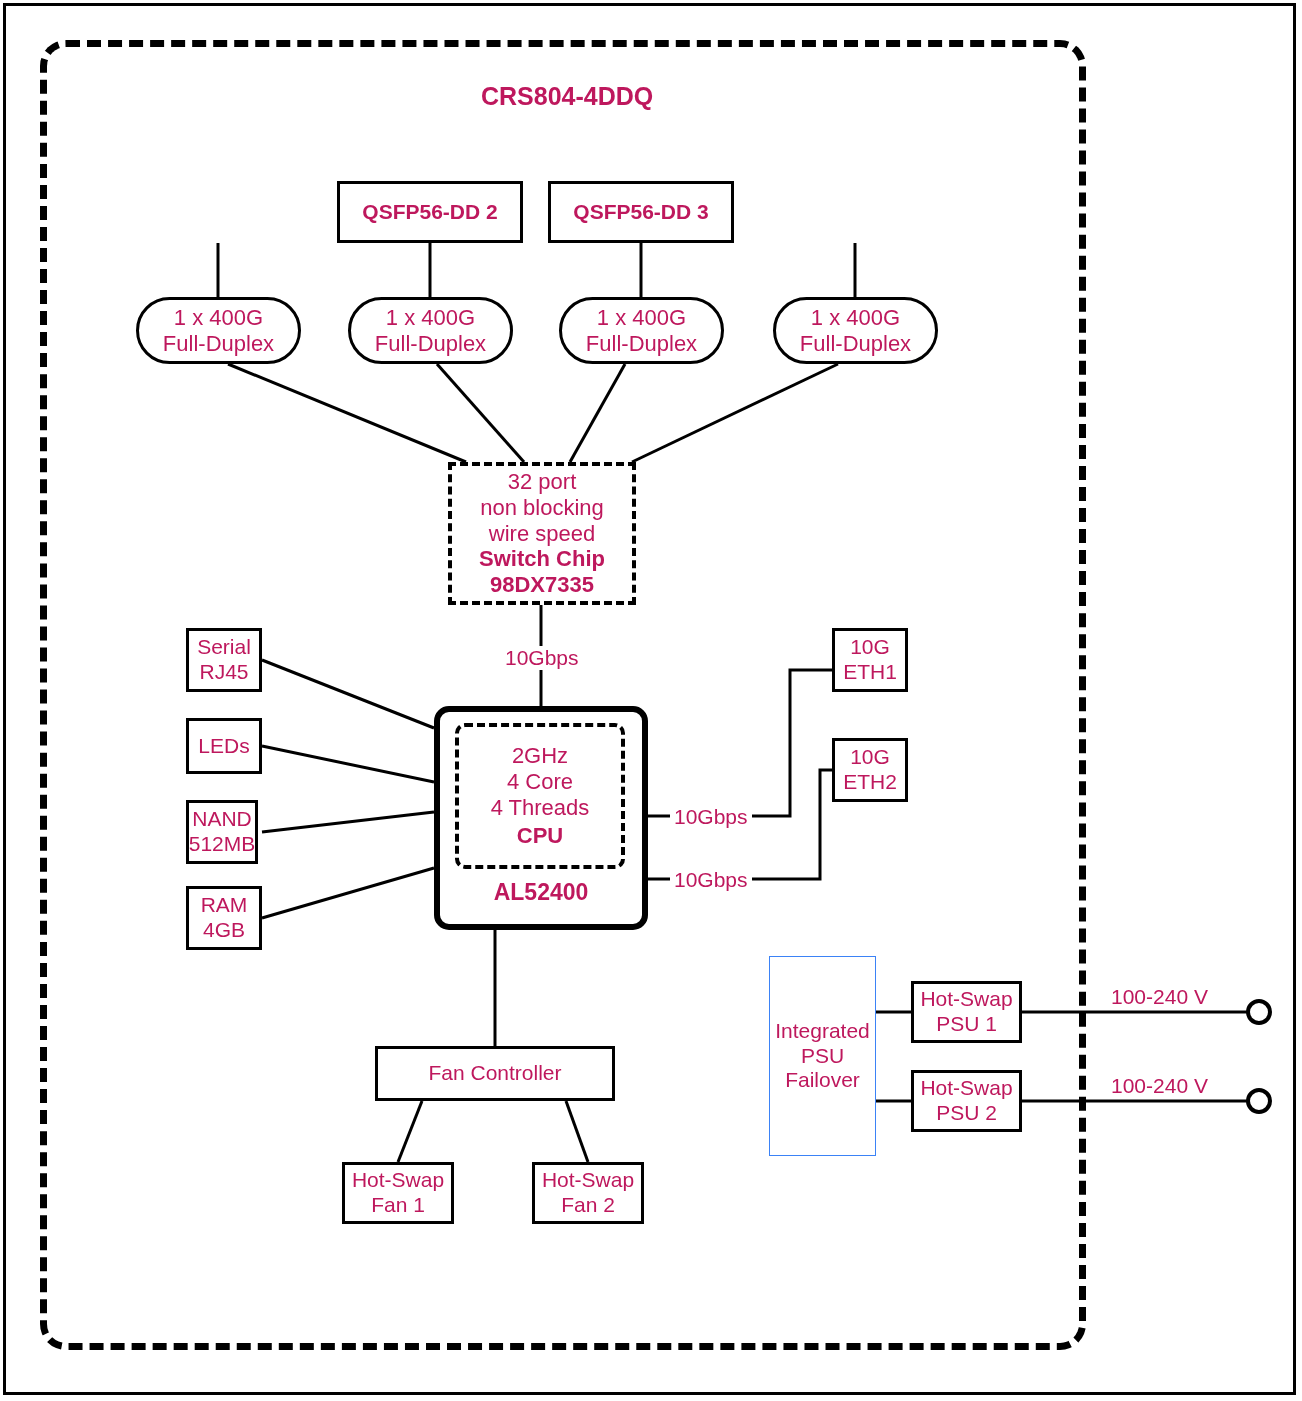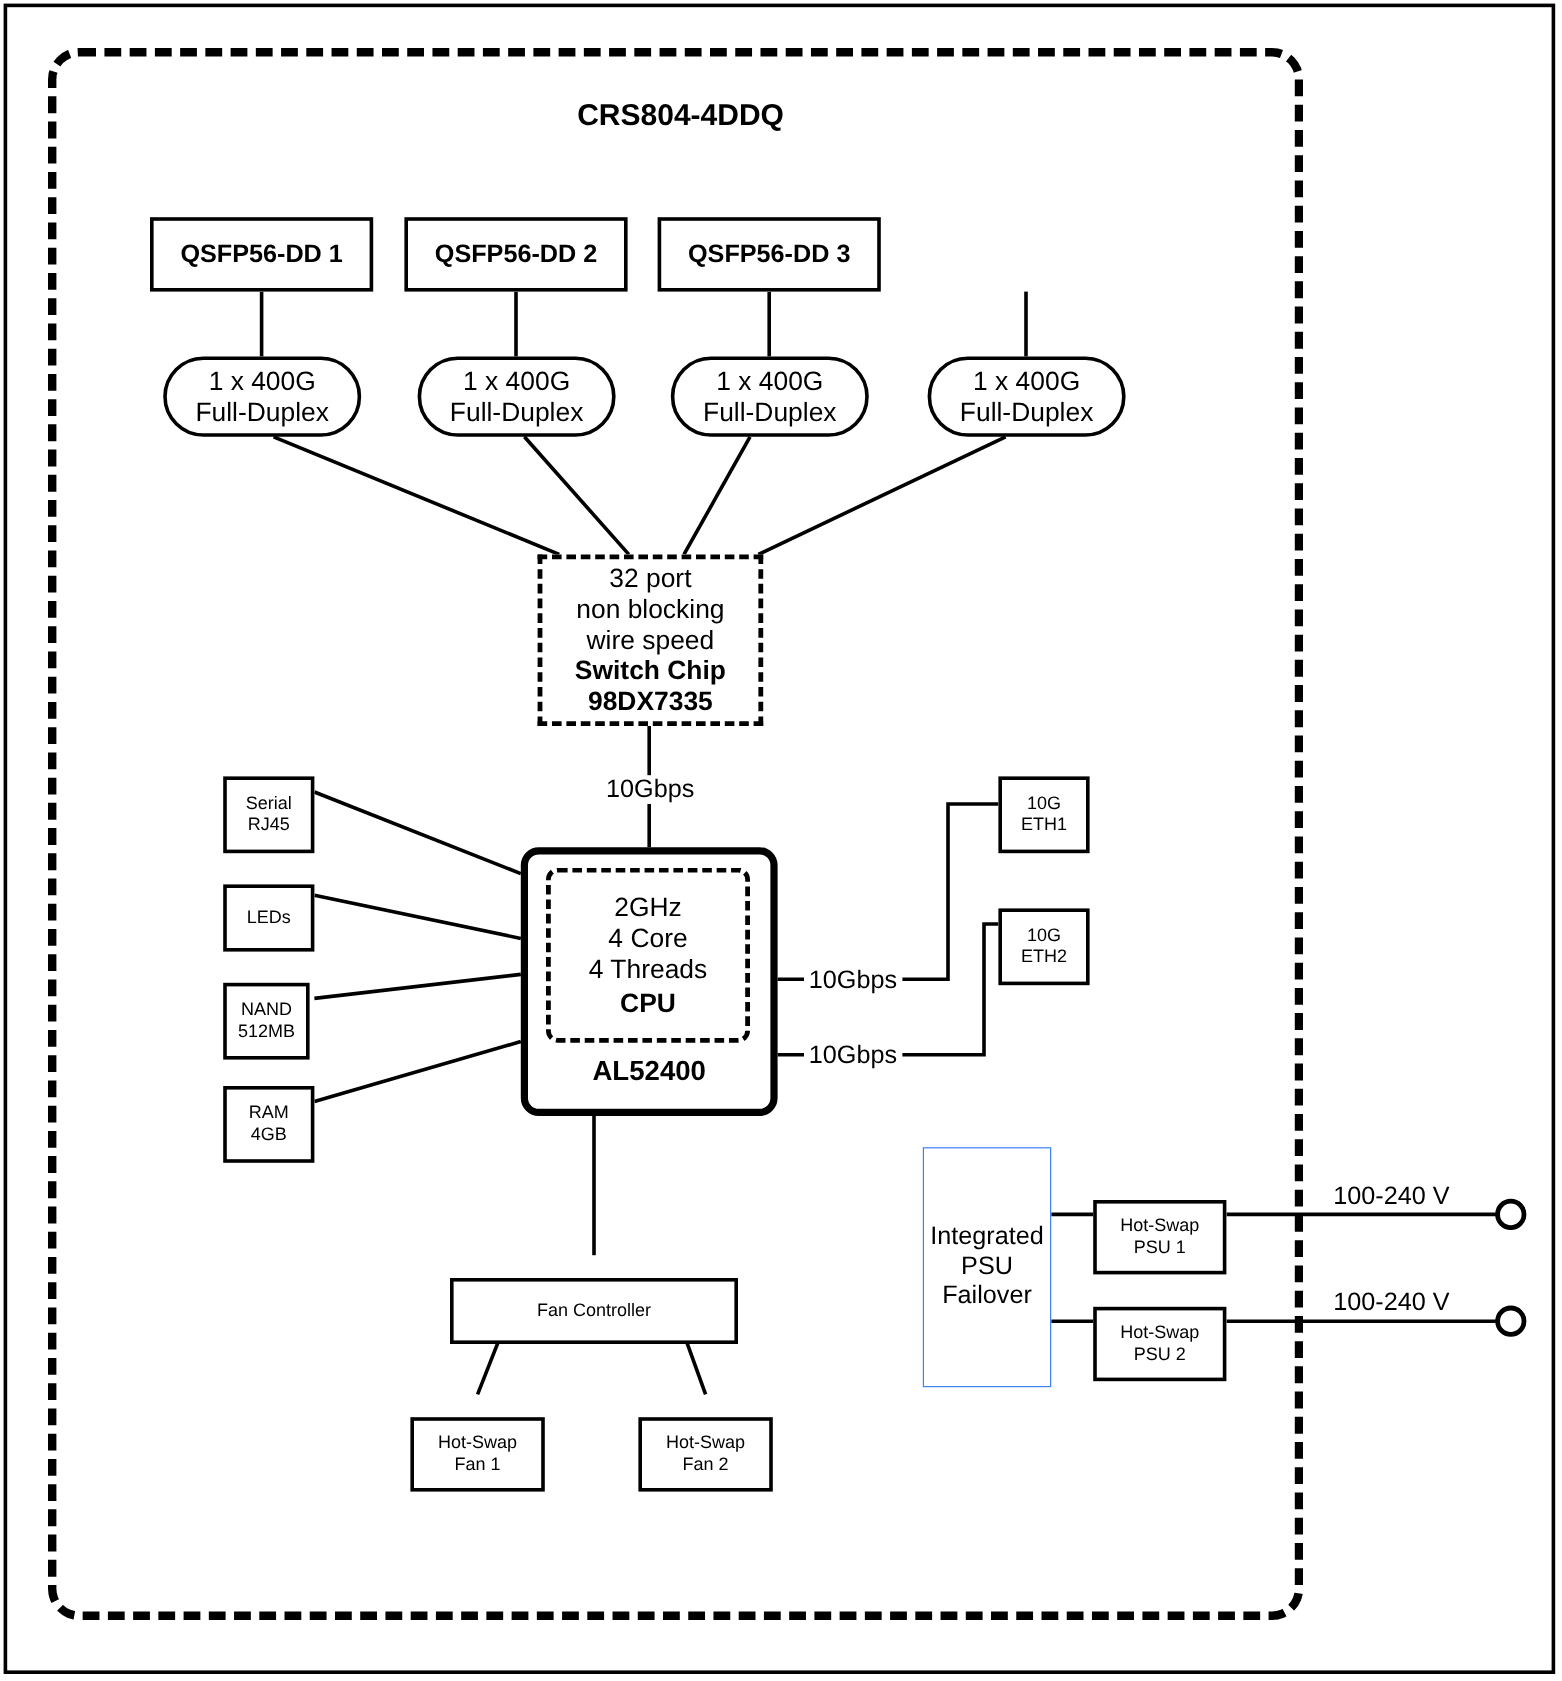--- a/index.html
+++ b/index.html
@@ -6,21 +6,21 @@
     margin: 0;
     padding: 0;
     background: #ffffff;
   }
   #page {
     position: relative;
     width: 1302px;
     height: 1401px;
     background: #ffffff;
     font-family: "Liberation Sans", sans-serif;
-    color: #000000;
+    color: #be185d;
     overflow: hidden;
   }
   
   #page-border {
     position: absolute;
     left: 3px;
     top: 3px;
     width: 1293px;
     height: 1392px;
     border: 3px solid #000000;
@@ -94,21 +94,21 @@
     display: flex;
     flex-direction: column;
     align-items: center;
     justify-content: center;
     font-size: 22px;
     font-weight: normal;
     background: transparent;
     line-height: 1.18;
   }
   .cpu-inner .b { font-weight: bold; margin-top: 3px; display: block; }
-  .small { font-size: 15px; margin-top: 19px; }
+  .small { font-size: 21px; }
   .psu-failover {
     border: 1px solid #3b82f6;
     font-size: 21px;
   }
   .edge-label {
     position: absolute;
     background: #ffffff;
     font-size: 21px;
     padding: 0 4px;
     white-space: nowrap;
@@ -164,23 +164,20 @@
       <line x1="876" y1="1012" x2="911" y2="1012"></line>
       <line x1="876" y1="1101" x2="911" y2="1101"></line>
 
       <line x1="1022" y1="1012" x2="1248" y2="1012"></line>
       <line x1="1022" y1="1101" x2="1248" y2="1101"></line>
     </g>
   </svg>
 
   <div class="title" style="left:481px; top:82px;">CRS804-4DDQ</div>
 
-  <div class="node qsfp" style="left:125px; top:181px; width:186px; height:62px;">
-    <span class="ln">QSFP56-DD 1</span>
-  </div>
   <div class="node qsfp" style="left:337px; top:181px; width:186px; height:62px;">
     <span class="ln">QSFP56-DD 2</span>
   </div>
   <div class="node qsfp" style="left:548px; top:181px; width:186px; height:62px;">
     <span class="ln">QSFP56-DD 3</span>
   </div>
 
   <div class="node pill" style="left:136px; top:297px; width:165px; height:67px;">
     <span class="ln">1 x 400G</span>
     <span class="ln">Full-Duplex</span>

